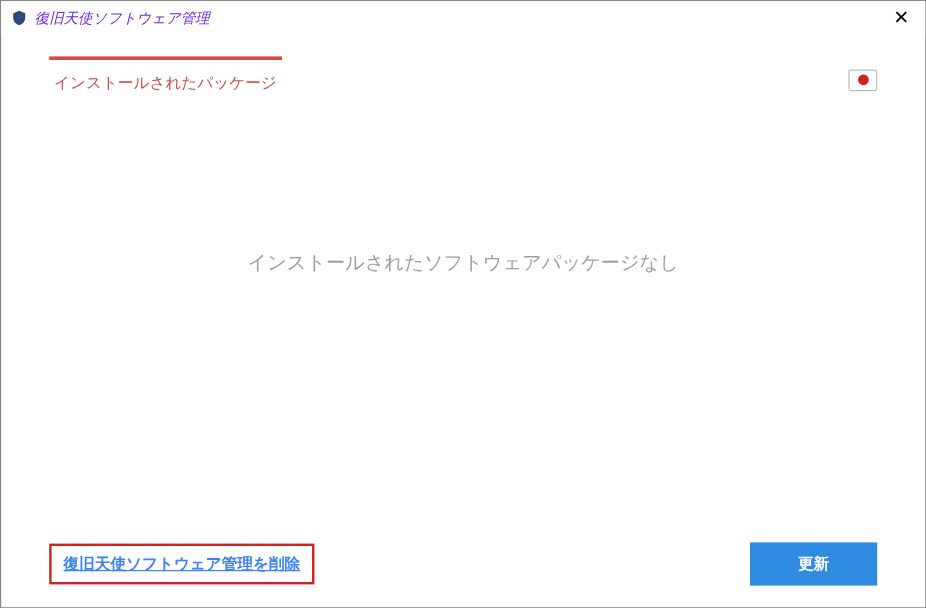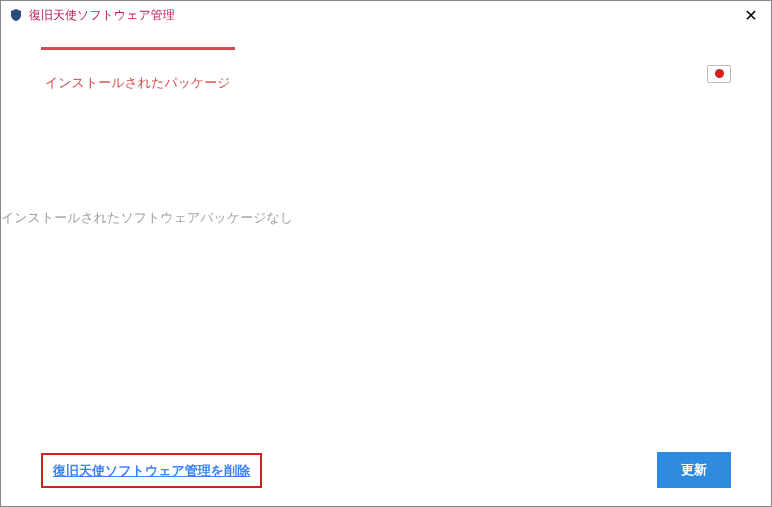--- a/index.html
+++ b/index.html
@@ -27,21 +27,22 @@
     .app-icon {
       width: 14px;
       height: 14px;
       margin-right: 6px;
       display: inline-flex;
       align-items: center;
       justify-content: center;
     }
     .titlebar-text {
       font-size: 12px;
-      color: #be185d;
+      color: #6d28d9;
+      font-style: italic;
     }
     .close-btn {
       position: absolute;
       right: 0;
       top: 0;
       width: 40px;
       height: 28px;
       display: flex;
       align-items: center;
       justify-content: center;
@@ -55,21 +56,21 @@
     }
     .tabs-row {
       display: flex;
       align-items: center;
       justify-content: space-between;
       padding-top: 18px;
     }
     .tab {
       color: #d34a4a;
       font-size: 13px;
-      padding: 24px 4px 8px 4px;
+      padding: 10px 4px 8px 4px;
       border-top: 3px solid #d34a4a;
       display: inline-block;
       cursor: pointer;
       min-width: 180px;
       text-align: center;
     }
     .flag-badge {
       width: 24px;
       height: 18px;
       border: 1px solid #bbb;
@@ -84,22 +85,23 @@
       width: 9px;
       height: 9px;
       background: #d21f1f;
       border-radius: 50%;
     }
     .empty-msg {
       position: absolute;
       top: 180px;
       left: 0;
       right: 0;
+      text-align: center;
       color: #9aa0a6;
-      font-size: 13px;
+      font-size: 16px;
     }
     .footer {
       position: absolute;
       bottom: 18px;
       left: 40px;
       right: 40px;
       display: flex;
       align-items: center;
       justify-content: space-between;
     }
@@ -112,21 +114,21 @@
       color: #3b82f6;
       text-decoration: underline;
       font-size: 13px;
       font-weight: bold;
       cursor: pointer;
     }
     .update-btn {
       background: #2e8be0;
       color: #ffffff;
       border: none;
-      padding: 9px 24px;
+      padding: 9px 40px;
       font-size: 13px;
       font-weight: bold;
       cursor: pointer;
       margin-left: 12px;
     }
   </style>
 </head>
 <body>
 
 <div class="titlebar">

